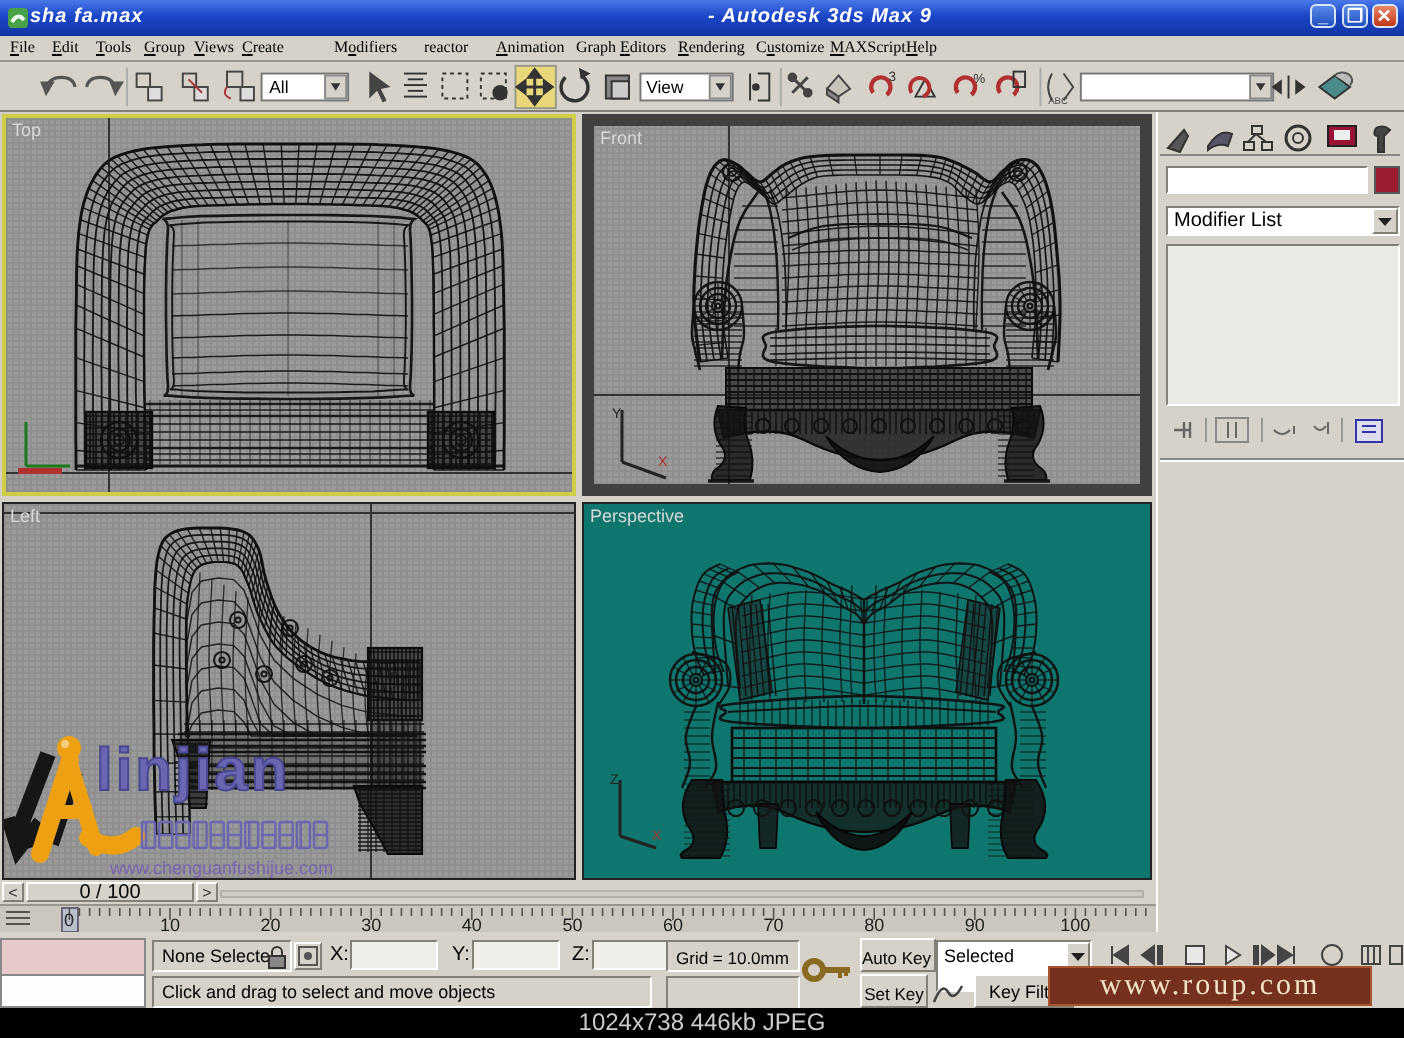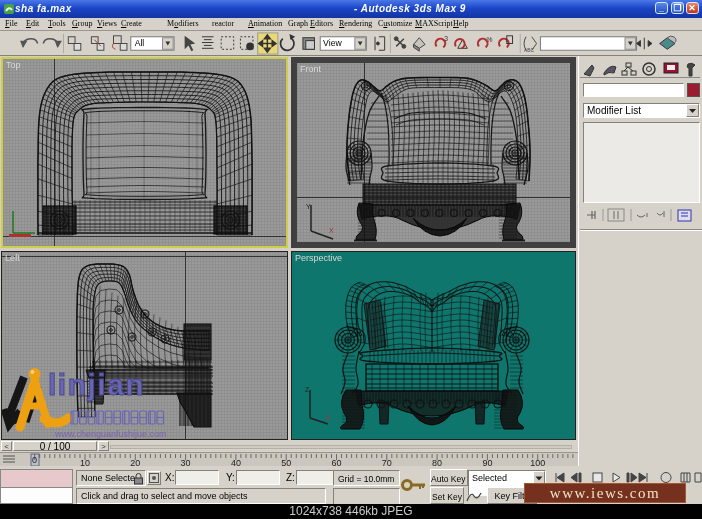--- a/index.html
+++ b/index.html
@@ -1562,15 +1562,15 @@
       <rect x="40" y="4" width="9" height="9" fill="#e8e8e8" stroke="#444"></rect>
       <path d="M 60 4 l 7 4.5 l -7 4.5 z" fill="#e8e8e8"></path>
       <path d="M 78 4 l 6 4.5 l -6 4.5 z m -2 0 h -2 v 9 h 2 z"></path>
       <path d="M 94 4 v 9 m -8 -9 l 7 4.5 l -7 4.5 z"></path>
       <circle cx="113" cy="8.5" r="5" fill="none"></circle>
       <path d="M 128 4 h 9 v 9 h -9 z M 131 4 v 9 M 134 4 v 9" fill="none"></path>
       <path d="M 142 4 h 6 v 9 h -6 z" fill="none"></path>
     </g>
   </svg>
   <div class="abs" style="left:524px;top:17px;width:162px;height:20px;background:#76301e;border:1px solid #a8542e;
-    color:#f2e4c8;font-family:'Liberation Serif',serif;font-size:15px;letter-spacing:1.5px;text-align:center;line-height:19px">www.iews.com</div>
+    color:#f2e4c8;font-family:'Liberation Serif',serif;font-size:15px;letter-spacing:1.5px;text-align:center;line-height:19px">www.roup.com</div>
 </div>
 <div id="blackbar" class="abs">1024x738  446kb  JPEG</div>
 
 </body></html>

